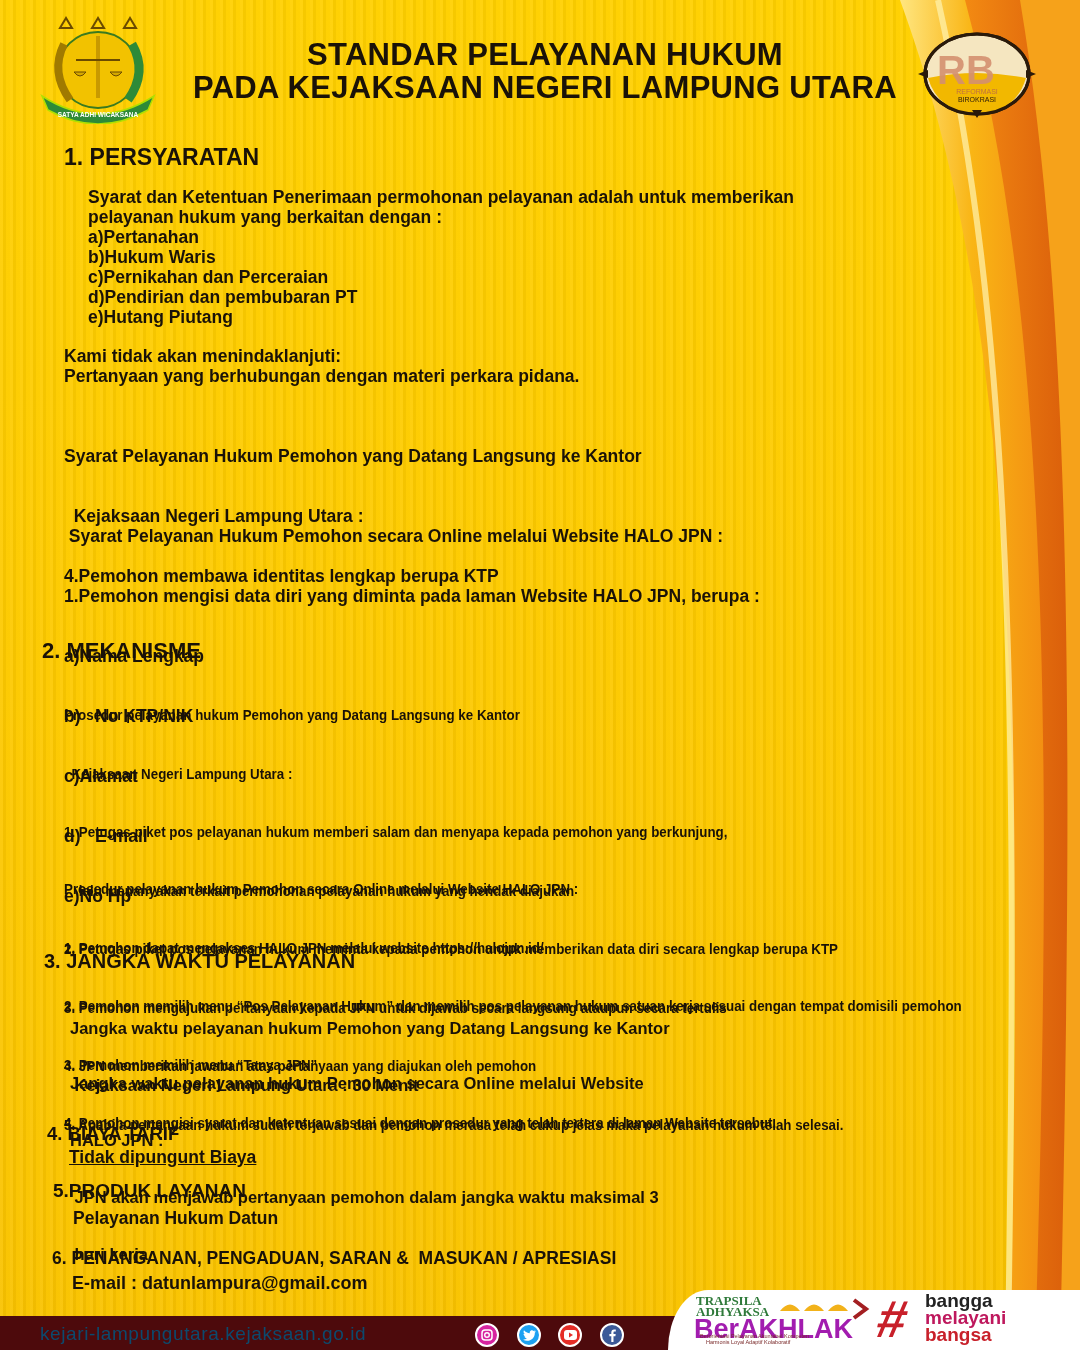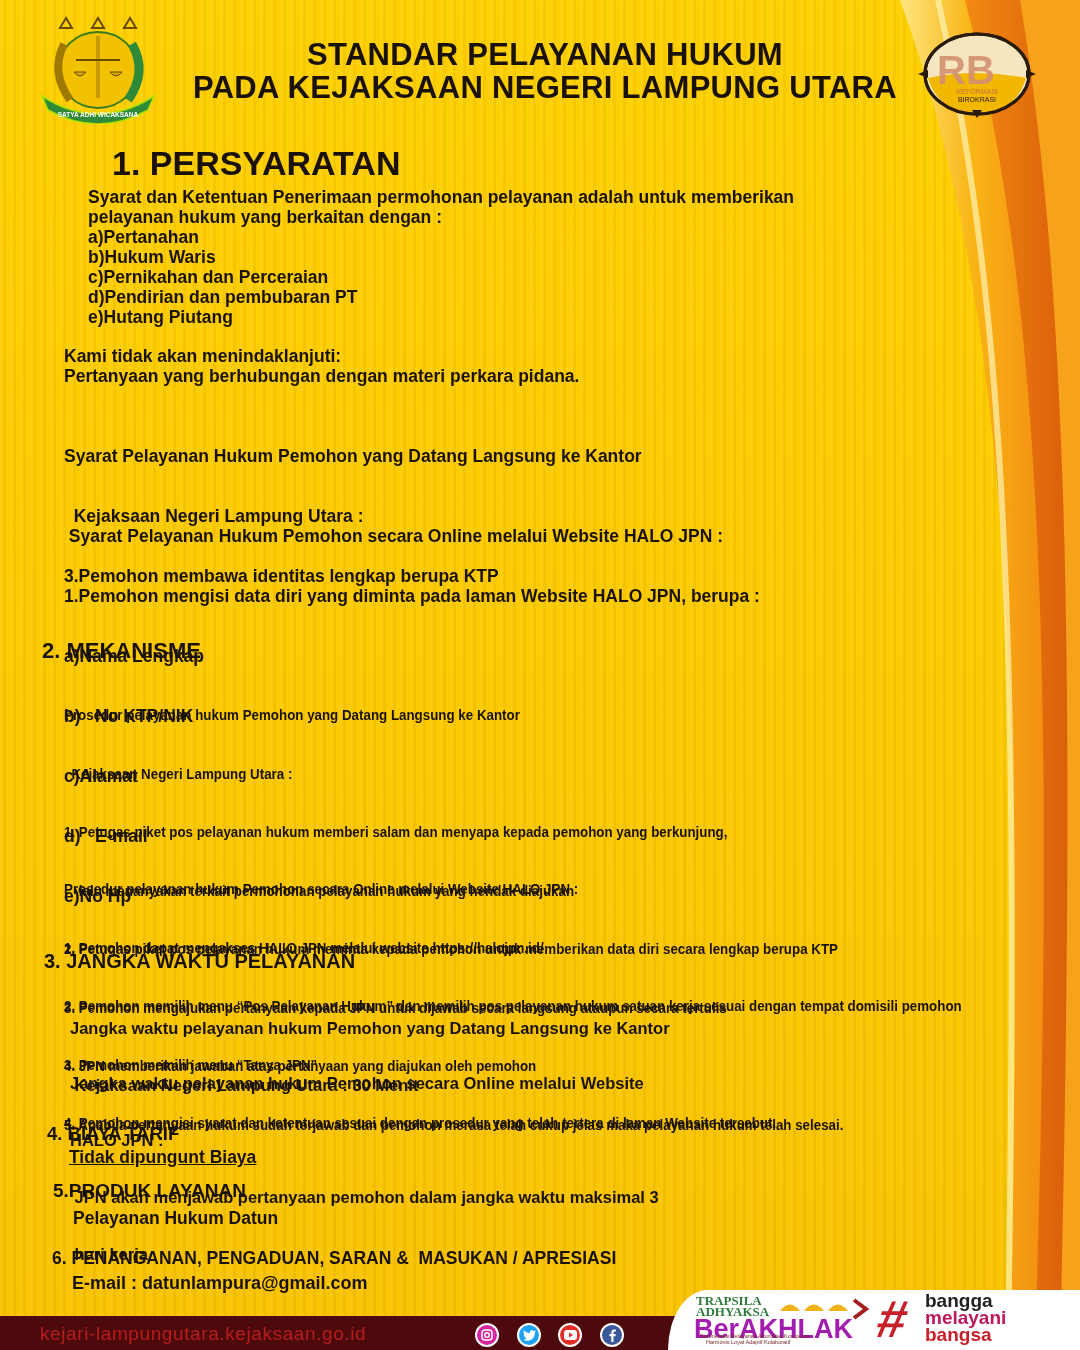--- a/index.html
+++ b/index.html
@@ -9,27 +9,27 @@
   .bg{position:absolute;inset:0;
     background:
       repeating-linear-gradient(90deg, rgba(255,255,255,0.06) 0 3px, rgba(0,0,0,0.035) 3px 6px, rgba(255,230,80,0.05) 6px 10px),
       linear-gradient(180deg,#ffd000 0%,#fdc900 50%,#f9c200 100%);}
   .swoosh{position:absolute;top:0;right:0;width:300px;height:1350px;}
   .logo-left{position:absolute;left:36px;top:14px;width:124px;height:110px;}
   .logo-right{position:absolute;left:916px;top:28px;width:122px;height:92px;}
   .title{position:absolute;left:180px;top:38px;width:730px;text-align:center;
     font-weight:bold;font-size:31px;line-height:33px;color:#1a1208;letter-spacing:0.3px;}
   .t{position:absolute;white-space:nowrap;font-weight:bold;}
-  .h1{font-size:34px;padding-left:48px;}
+  .h1{font-size:23px;}
   .h2{font-size:22px;}
   .body17{font-size:17.5px;line-height:20px;}
   .cond{font-size:14.5px;line-height:19.5px;transform:scaleX(0.92);transform-origin:left top;}
   .body16{font-size:16.5px;line-height:19px;}
   .footer{position:absolute;left:0;top:1316px;width:700px;height:34px;background:#4d0a0c;}
-  .footer-url{position:absolute;left:40px;top:1323px;color:#b91c1c;font-size:19px;letter-spacing:0.6px;}
+  .footer-url{position:absolute;left:40px;top:1323px;color:#0c4a6e;font-size:19px;letter-spacing:0.6px;}
   .soc{position:absolute;top:1323px;width:24px;height:24px;border-radius:50%;
     border:2px solid #fff;display:flex;align-items:center;justify-content:center;box-sizing:border-box;}
   .badge{position:absolute;left:668px;top:1290px;width:412px;height:60px;background:#fff;
     border-top-left-radius:40px 60px;}
   .badge-trap{position:absolute;left:696px;top:1295px;font-family:"Liberation Serif",serif;
     font-weight:bold;color:#2f7a3a;font-size:13px;line-height:11px;}
   .badge-ber{position:absolute;left:694px;top:1314px;font-weight:bold;color:#a21caf;font-size:27px;}
   .badge-sub{position:absolute;left:700px;top:1333px;font-size:5.5px;color:#7a2a2a;line-height:6px;}
   .badge-bangga{position:absolute;left:925px;top:1292px;font-weight:bold;font-size:19px;line-height:17px;color:#222;}
 </style>
@@ -97,21 +97,21 @@
   <div>d)Pendirian dan pembubaran PT</div>
   <div>e)Hutang Piutang</div>
 </div>
 <div class="t body17" style="left:64px;top:346px;">
   <div>Kami tidak akan menindaklanjuti:</div>
   <div>Pertanyaan yang berhubungan dengan materi perkara pidana.</div>
 </div>
 <div class="t body17" style="left:64px;top:406px;white-space:pre;">
   <div>Syarat Pelayanan Hukum Pemohon yang Datang Langsung ke Kantor</div>
   <div>  Kejaksaan Negeri Lampung Utara :</div>
-  <div>3.Pemohon membawa identitas lengkap berupa KTP</div>
+  <div>4.Pemohon membawa identitas lengkap berupa KTP</div>
 </div>
 <div class="t body17" style="left:64px;top:486px;white-space:pre;">
   <div> Syarat Pelayanan Hukum Pemohon secara Online melalui Website HALO JPN :</div>
   <div>1.Pemohon mengisi data diri yang diminta pada laman Website HALO JPN, berupa :</div>
   <div>a)Nama Lengkap</div>
   <div>b)   No KTP/NIK</div>
   <div>c)Alamat</div>
   <div>d)   E-mail</div>
   <div>e)No Hp</div>
 </div>

